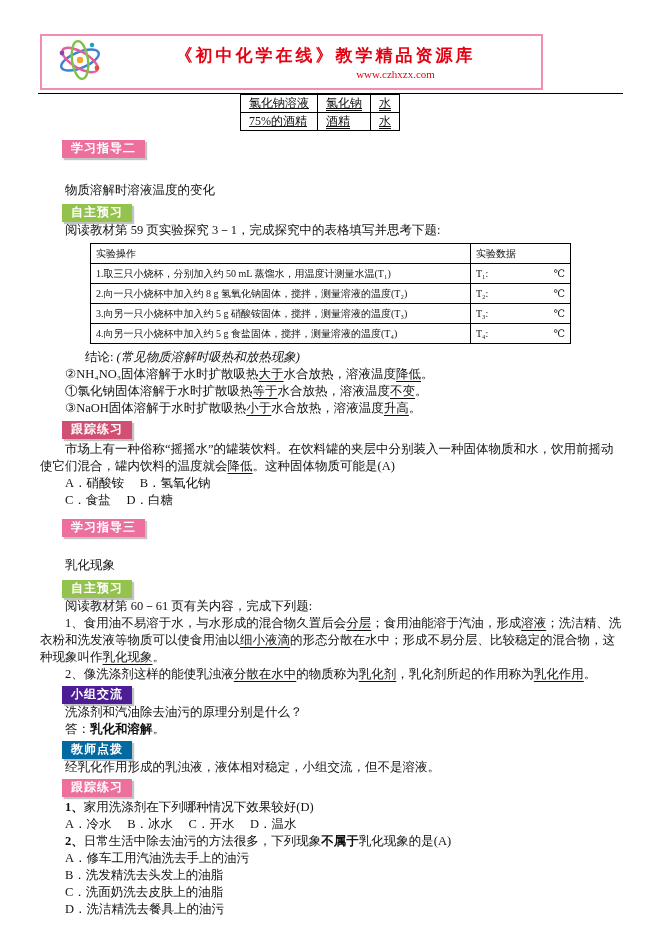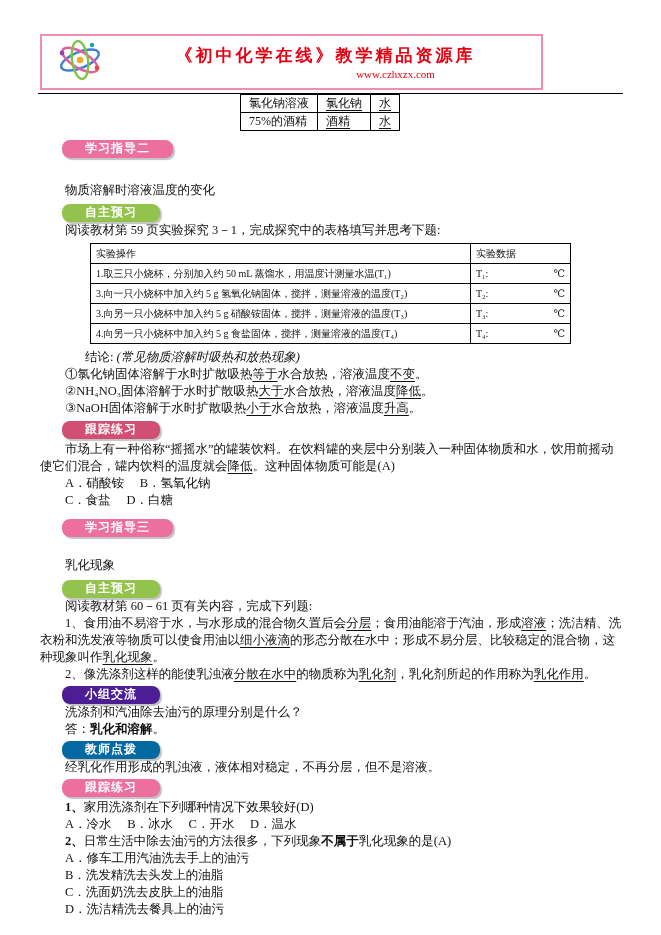--- a/index.html
+++ b/index.html
@@ -15,33 +15,33 @@
     border:2px solid #f08db0; display:flex; align-items:center; background:#fff;
   }
   .logo-wrap { margin-left:10px; width:58px; flex:0 0 auto; }
   .header-text { flex:1; display:flex; flex-direction:column; align-items:center; }
   .header-title { color:#e60012; font-weight:bold; font-size:17px; letter-spacing:3px; }
   .header-url { color:#e60012; font-size:11px; margin-top:1px; transform:translateX(70px); }
   .rule { position:absolute; left:38px; top:93px; width:585px; height:1px; background:#000; }
 
   
   .top-table { position:absolute; left:240px; top:94px; border-collapse:collapse; font-size:12px; background:#fff; }
-  .top-table td { border:1px solid #000; padding:0 8px; height:17px; white-space:nowrap; }
+  .top-table td { border:1px solid #000; padding:0 8px; height:17px; white-space:nowrap;text-decoration:underline; }
 
   
   .content { position:absolute; left:40px; top:134px; width:582px; font-size:12.5px; line-height:17px; }
   p.std { text-indent:2em; }
   p.noind { text-indent:0; }
   .u { text-decoration:underline; text-underline-offset:3px; }
   .b { font-weight:bold; }
   .it { font-style:italic; }
 
   .badge-row { padding-left:22px; }
   .badge {
-    display:inline-block; text-align:center; padding:1px 23px 2px; border-radius:8px;
+    display:inline-block; text-align:center; padding:1px 9px 2px; border-radius:0;
     color:#fff; font-weight:bold; font-size:12px; line-height:15px;
     font-family:"Liberation Sans","DejaVu Sans",sans-serif;
     box-shadow:2px 2px 1px #c3c3c3; letter-spacing:1px; white-space:nowrap;
   }
   .bg-pink   { background:#ec6f9e; }
   .bg-rose   { background:#d14f72; }
   .bg-green  { background:#93c24d; }
   .bg-orange { background:#4c1d95; }
   .bg-red    { background:#0369a1; }
 
@@ -115,21 +115,21 @@
       <tr>
         <td class="op-col">1.取三只小烧杯，分别加入约 50 mL 蒸馏水，用温度计测量水温(T₁)</td>
         <td class="data-col">
               <div class="data-cell">
                 <span>T₁:</span>
                 <span>℃</span>
               </div>
             </td>
       </tr>
       <tr>
-        <td class="op-col">3.向一只小烧杯中加入约 5 g 氢氧化钠固体，搅拌，测量溶液的温度(T₂)</td>
+        <td class="op-col">2.向一只小烧杯中加入约 8 g 氢氧化钠固体，搅拌，测量溶液的温度(T₂)</td>
         <td class="data-col">
               <div class="data-cell">
                 <span>T₂:</span>
                 <span>℃</span>
               </div>
             </td>
       </tr>
       <tr>
         <td class="op-col">3.向另一只小烧杯中加入约 5 g 硝酸铵固体，搅拌，测量溶液的温度(T₃)</td>
         <td class="data-col">
@@ -146,22 +146,22 @@
                 <span>T₄:</span>
                 <span>℃</span>
               </div>
             </td>
       </tr>
     </tbody>
       </table>
 
     <p class="noind" style="padding-left:45px;"><span>结论:</span> <span class="it">(常见物质溶解时吸热和放热现象)</span></p>
 
+    <p class="std"><span>②</span><span>NH₄NO₃固体溶解于水时扩散吸热</span><span class="u">大于</span><span>水合放热，溶液温度</span><span class="u">降低</span><span>。</span></p>
     <p class="std"><span>①</span><span>氯化钠固体溶解于水时扩散吸热</span><span class="u">等于</span><span>水合放热，溶液温度</span><span class="u">不变</span><span>。</span></p>
-    <p class="std"><span>②</span><span>NH₄NO₃固体溶解于水时扩散吸热</span><span class="u">大于</span><span>水合放热，溶液温度</span><span class="u">降低</span><span>。</span></p>
     <p class="std"><span>③</span><span>NaOH固体溶解于水时扩散吸热</span><span class="u">小于</span><span>水合放热，溶液温度</span><span class="u">升高</span><span>。</span></p>
 
     <div class="badge-row" style="margin-top:4px;">
       <span class="badge bg-rose">跟踪练习</span>
     </div>
 
     <p class="std" style="margin-top:2px;"><span>市场上有一种俗称“摇摇水”的罐装饮料。在饮料罐的夹层中分别装入一种固体物质和水，饮用前摇动使它们混合，罐内饮料的温度就会</span><span class="u">降低</span><span>。这种固体物质可能是(A)</span></p>
     <p class="std">A．硝酸铵　 B．氢氧化钠</p>
     <p class="std">C．食盐　 D．白糖</p>
 
@@ -185,21 +185,21 @@
       <span class="badge bg-orange">小组交流</span>
     </div>
 
     <p class="std">洗涤剂和汽油除去油污的原理分别是什么？</p>
     <p class="std"><span>答：</span><span class="b">乳化和溶解</span><span>。</span></p>
 
     <div class="badge-row" style="margin-top:3px;">
       <span class="badge bg-red">教师点拨</span>
     </div>
 
-    <p class="std">经乳化作用形成的乳浊液，液体相对稳定，不再分层，但不是溶液。</p>
+    <p class="std">经乳化作用形成的乳浊液，液体相对稳定，小组交流，但不是溶液。</p>
 
     <div class="badge-row" style="margin-top:3px;">
       <span class="badge bg-pink">跟踪练习</span>
     </div>
 
     <p class="std" style="margin-top:2px;"><span class="b">1、</span><span>家用洗涤剂在下列哪种情况下效果较好(D)</span></p>
     <p class="std">A．冷水　 B．冰水　 C．开水　 D．温水</p>
     <p class="std"><span class="b">2、</span><span>日常生活中除去油污的方法很多，下列现象</span><span class="b">不属于</span><span>乳化现象的是(A)</span></p>
     <p class="std">A．修车工用汽油洗去手上的油污</p>
     <p class="std">B．洗发精洗去头发上的油脂</p>

